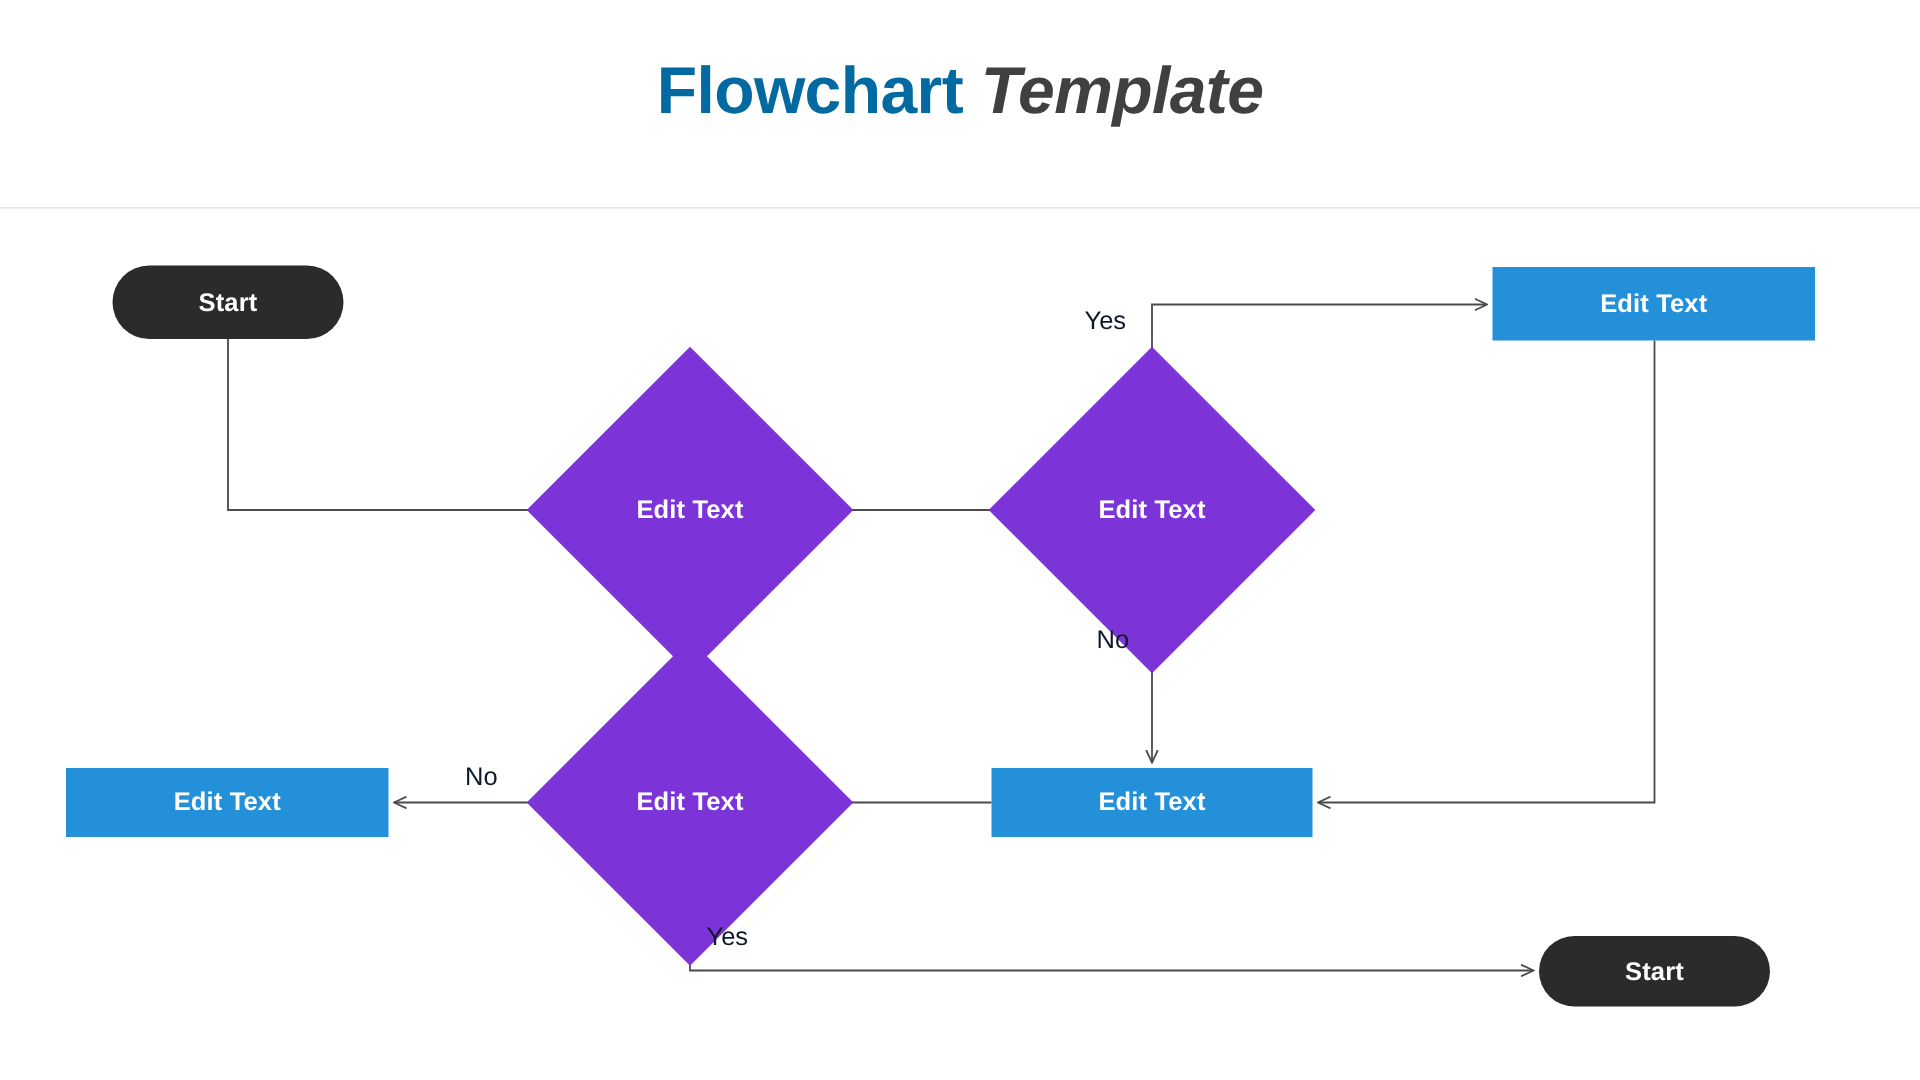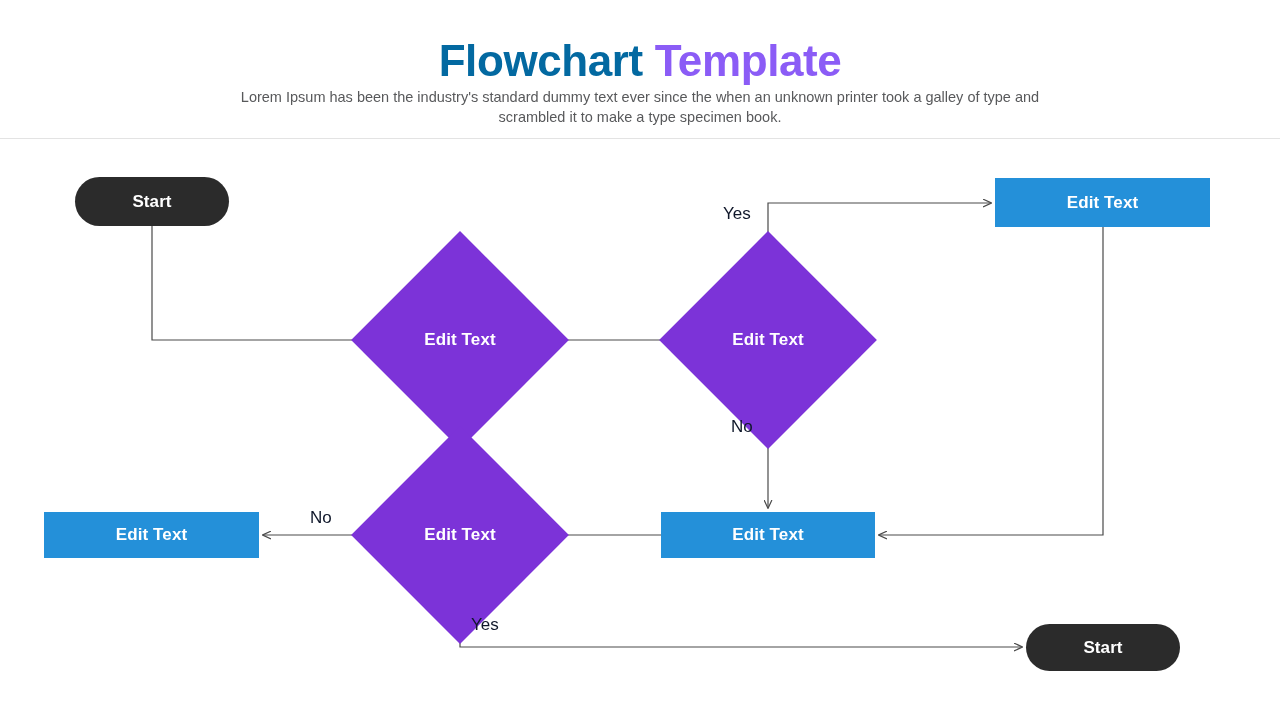--- a/index.html
+++ b/index.html
@@ -31,21 +31,21 @@
     top: 34px;
     width: 1280px;
     text-align: center;
     font-size: 44px;
     font-weight: 700;
     letter-spacing: -0.4px;
     line-height: 54px;
     white-space: nowrap;
   }
   #page-title .accent { color: #0369a1; }
-  #page-title .plain  { color: #8b5cf6; }
+  #page-title .plain  { color: #404040; font-style: italic; }
   #page-subtitle {
     position: absolute;
     left: 230px;
     top: 88px;
     width: 820px;
     text-align: center;
     font-size: 14.5px;
     line-height: 19.5px;
     color: #58595b;
     font-weight: 400;
@@ -124,21 +124,20 @@
     line-height: 20px;
   }
 </style>
 </head>
 <body>
 
 <div id="header">
   <div id="page-title">
     <span class="accent">Flowchart</span><span>&nbsp;</span><span class="plain">Template</span>
   </div>
-  <div id="page-subtitle">Lorem Ipsum has been the industry's standard dummy text ever since the when an unknown printer took a galley of type and scrambled it to make a type specimen book.</div>
 </div>
 <div id="header-divider"></div>
 
 <div id="flow-canvas">
 
   <svg id="connector-layer" width="1280" height="720" viewBox="0 0 1280 720" xmlns="http://www.w3.org/2000/svg">
     <defs>
       <marker id="arrowhead" markerWidth="9" markerHeight="9" refX="8" refY="4.5" orient="auto" markerUnits="userSpaceOnUse">
         <path d="M0,0.6 L8.4,4.5 L0,8.4" fill="none" stroke="#4a4a4a" stroke-width="1.2"></path>
       </marker>

